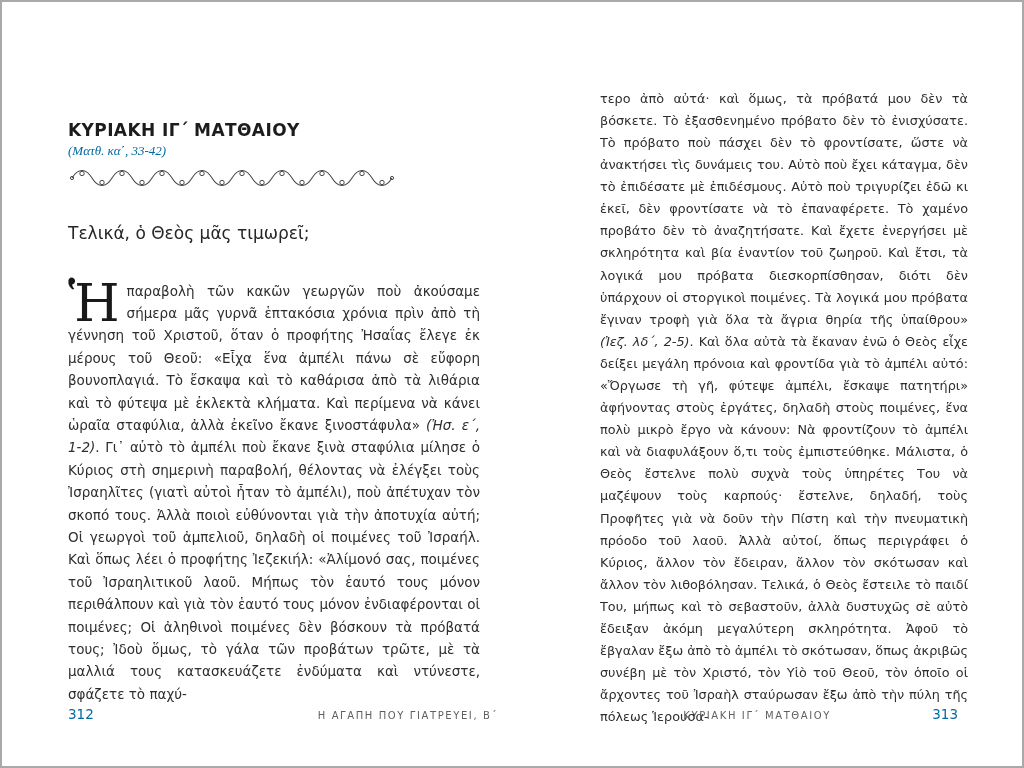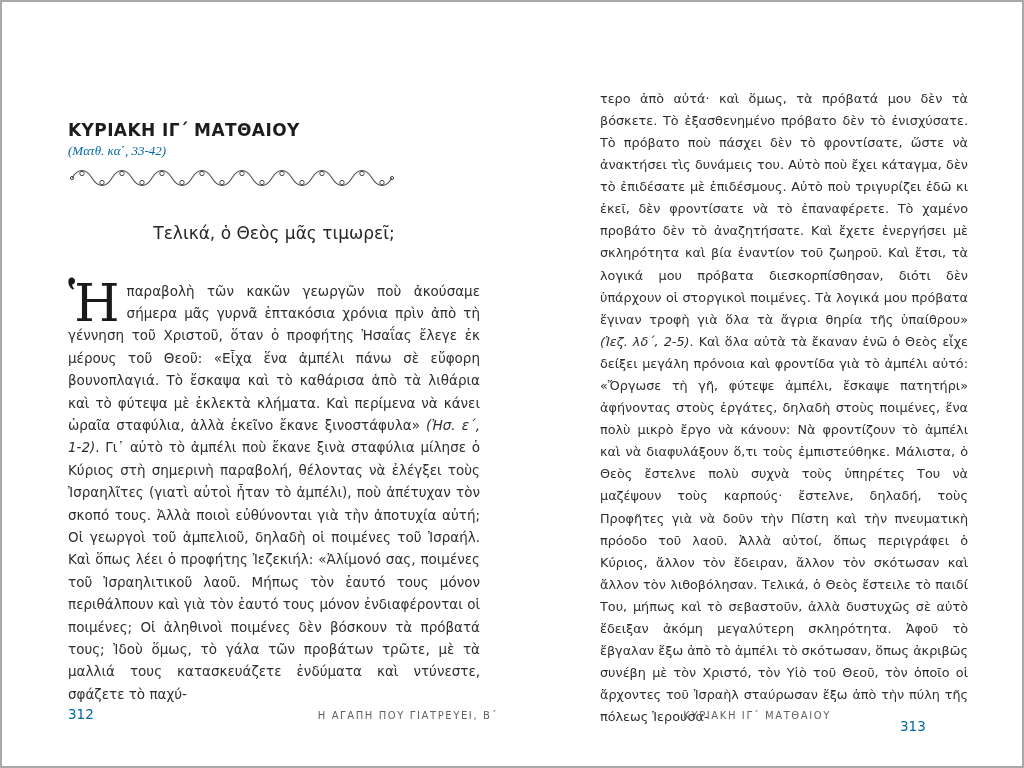--- a/index.html
+++ b/index.html
@@ -35,21 +35,20 @@
     font-size: 13px;
     color: #0369a1;
   }
   .ornament {
     position: absolute; top: 165px; left: 0;
     width: 336px; height: 18px;
   }
   .subtitle {
     position: absolute; top: 219px; left: 0;
     width: 100%;
-    text-align: center;
     font-size: 17px;
     color: #262626;
   }
   .body-text {
     position: absolute; left: 0;
     text-align: justify;
     color: #2e2e2e;
   }
   .page-left .body-text {
     top: 262px; width: 412px;
@@ -66,21 +65,21 @@
     padding: 3px 7px 0 0;
     color: #191919;
   }
   .it { font-style: italic; }
 
   .footer-num {
     position: absolute; top: 706px;
     font-size: 13.5px; color: #0369a1;
   }
   #footer-left-num  { left: 68px; }
-  #footer-right-num { left: 900px; width: 58px; text-align: left; margin-top: 12px; }
+  #footer-right-num { left: 900px; width: 58px; text-align: right; }
   .footer-title {
     position: absolute; top: 710px;
     width: 320px; text-align: right;
     font-size: 10px; letter-spacing: 1.6px;
     color: #5f5f5f;
     white-space: nowrap;
   }
   #footer-left-title  { left: 178px; }
   #footer-right-title { left: 511px; }
 </style>

